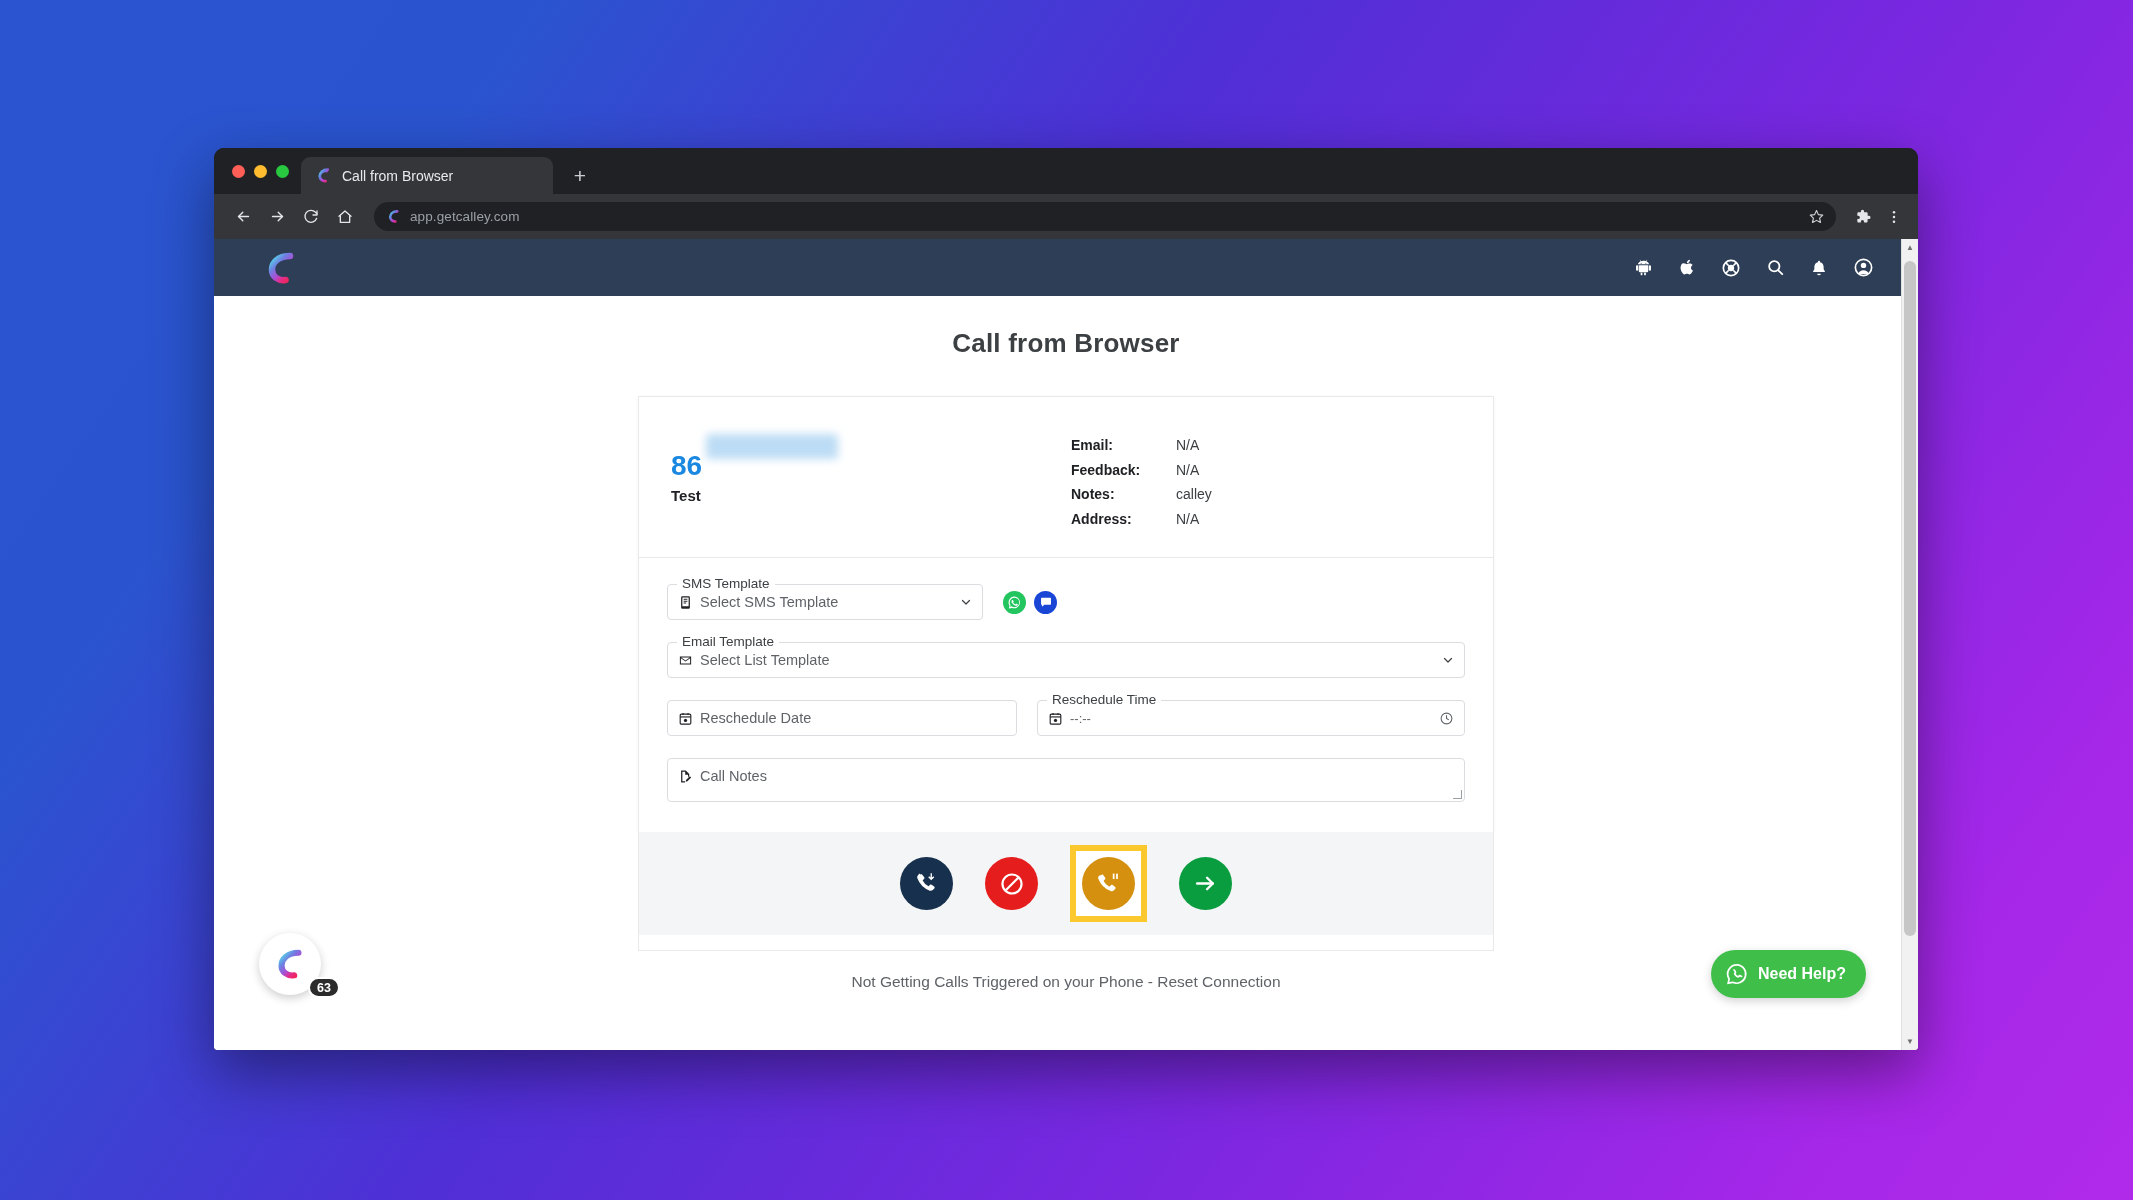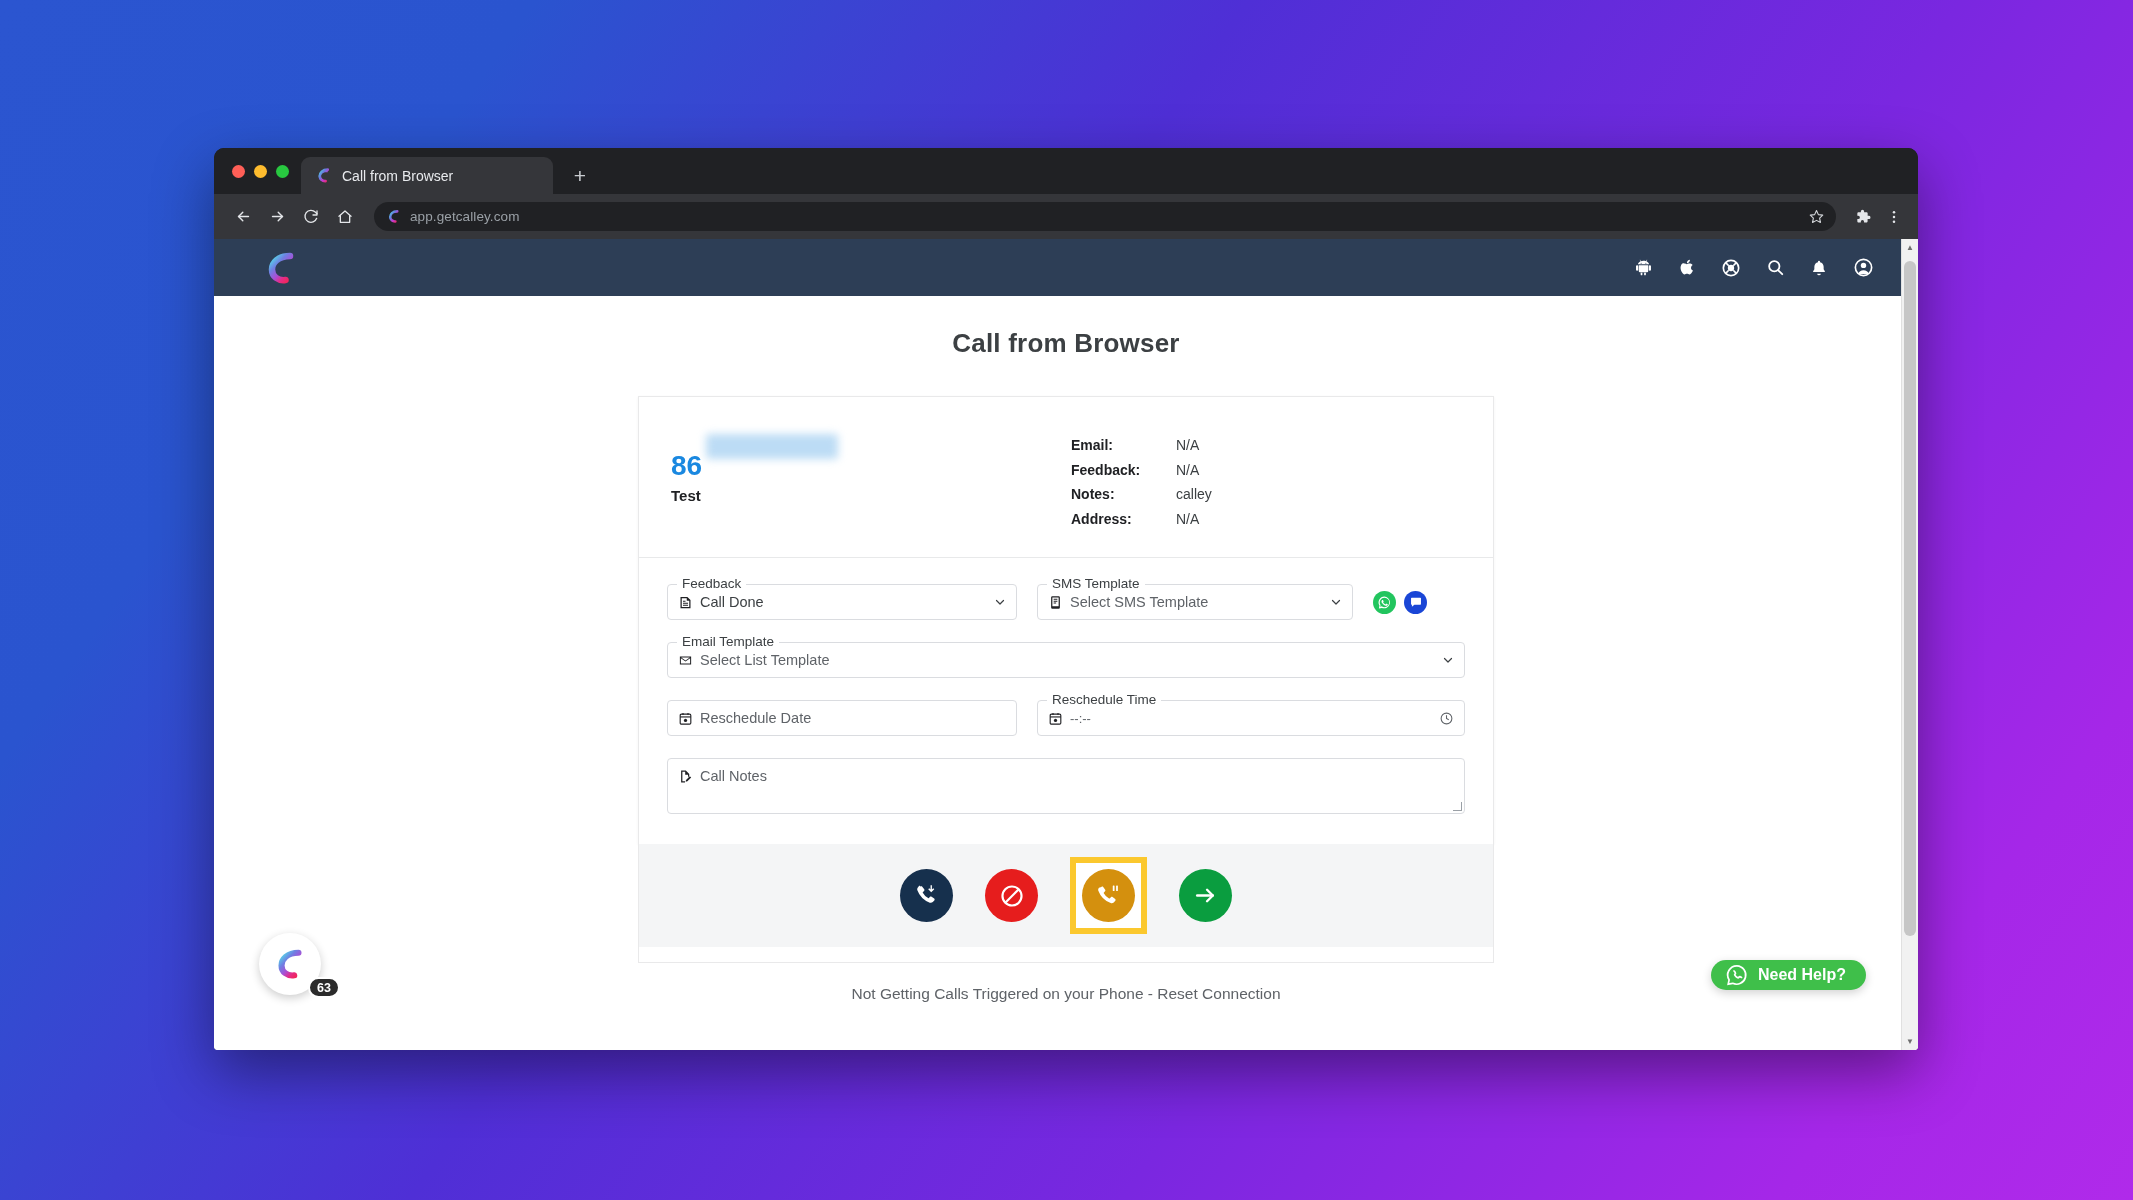--- a/index.html
+++ b/index.html
@@ -195,21 +195,21 @@
     display: flex; align-items: center; justify-content: center;
     flex: 0 0 23px;
     align-self: center;
   }
   .iconbtn.wa { background: #22c55e; }
   .iconbtn.sms { background: #1a46d6; }
   .icon-col { display: flex; align-items: center; gap: 8px; flex: 0 0 auto; }
 
   .notes {
     position: relative;
-    height: 56px;
+    height: 44px;
     border: 1px solid #dadce0;
     border-radius: 4px;
     padding: 9px 10px;
     display: flex;
     align-items: flex-start;
     text-align: right;
   }
   .notes-resize {
     position: absolute; right: 2px; bottom: 2px;
     width: 9px; height: 9px;
@@ -297,22 +297,22 @@
     background: #2b2b2b;
     border-radius: 11px;
     color: #fff;
     font-size: 12.5px; font-weight: bold;
     display: flex; align-items: center; justify-content: center;
     padding: 0 7px;
     border: 2px solid #fff;
   }
   .needhelp {
     position: absolute;
-    right: 52px; bottom: 60px;
-    height: 30px;
+    right: 52px; bottom: 52px;
+    height: 48px;
     background: #3fbf4a;
     border-radius: 24px;
     display: flex; align-items: center;
     gap: 9px;
     padding: 0 20px 0 14px;
     color: #fff;
     font-size: 16px; font-weight: bold;
     box-shadow: 0 3px 10px rgba(0,0,0,.18);
   }
 </style>
@@ -503,34 +503,20 @@
                 <span class="info-value">N/A</span>
               </div>
             </div>
           </div>
 
           <div class="divider"></div>
 
           <div class="form">
 
             <div class="row">
-              <div class="field" style="flex:0 0 350px">
-                <span class="field-legend">Feedback</span>
-                <span class="field-icon">
-                  <svg width="15" height="15" viewBox="0 0 24 24" fill="currentColor">
-                      <path d="M4 3h11l5 5v13H4V3zm2 2v14h12V9h-4V5H6zm2 4h4v1.6H8V9zm0 3.2h8v1.6H8v-1.6zm0 3.2h8V17H8v-1.6z"></path>
-                    </svg>
-                </span>
-                <span class="field-text">Call Done</span>
-                <span class="field-caret">
-                  <svg width="12" height="12" viewBox="0 0 24 24" fill="none" stroke="currentColor" stroke-width="2.4" stroke-linecap="round" stroke-linejoin="round">
-                      <polyline points="5 9 12 16 19 9"></polyline>
-                    </svg>
-                </span>
-              </div>
 
               <div class="field" style="flex:0 0 316px">
                 <span class="field-legend">SMS Template</span>
                 <span class="field-icon">
                   <svg width="15" height="15" viewBox="0 0 24 24" fill="currentColor">
                       <path d="M7 2h10a2 2 0 0 1 2 2v16a2 2 0 0 1-2 2H7a2 2 0 0 1-2-2V4a2 2 0 0 1 2-2zm0 2v14h10V4H7zm2 2h6v1.6H9V6zm0 3h6v1.6H9V9zm0 3h4v1.6H9V12z"></path>
                     </svg>
                 </span>
                 <span class="field-text placeholder">Select SMS Template</span>
                 <span class="field-caret">

